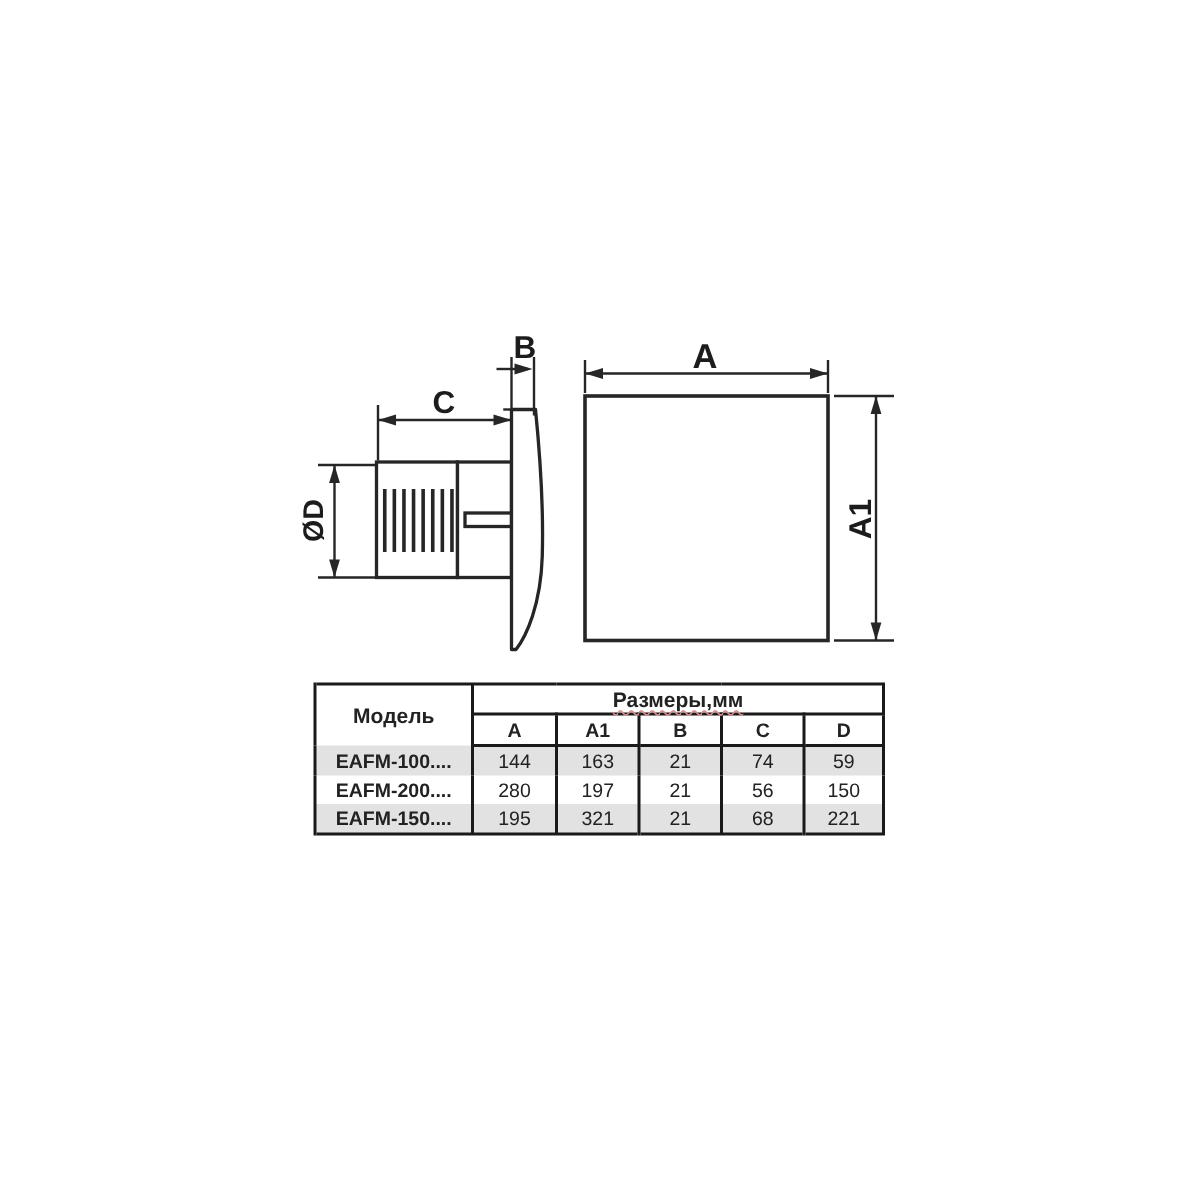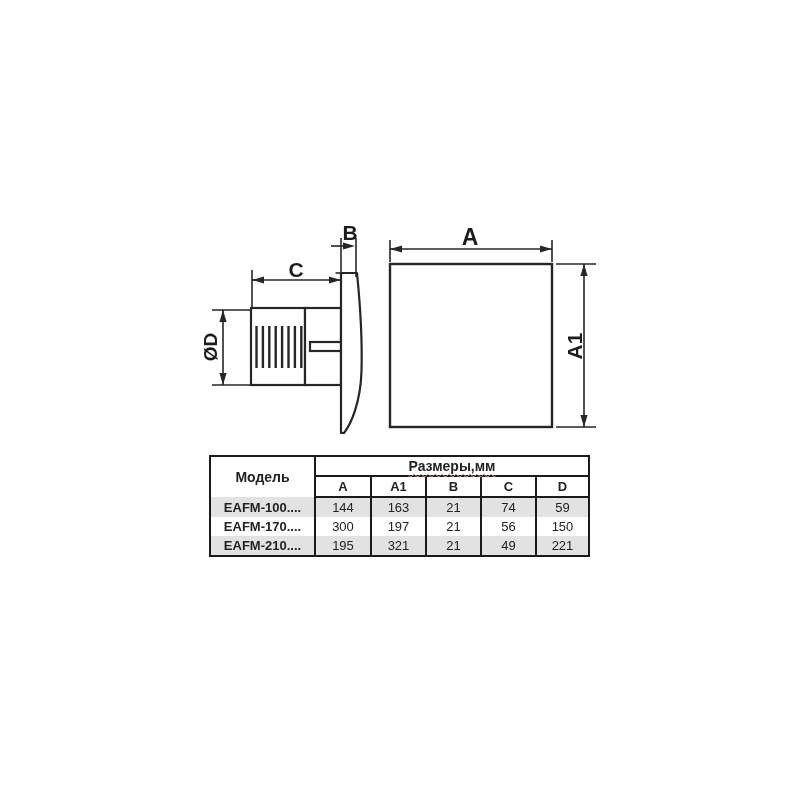--- a/index.html
+++ b/index.html
@@ -168,31 +168,31 @@
       <tbody>
         <tr class="alt">
           <td class="model">EAFM-100....</td>
           <td>144</td>
           <td>163</td>
           <td>21</td>
           <td>74</td>
           <td>59</td>
         </tr>
         <tr>
-          <td class="model">EAFM-170....</td>
-          <td>300</td>
+          <td class="model">EAFM-200....</td>
+          <td>280</td>
           <td>197</td>
           <td>21</td>
           <td>56</td>
           <td>150</td>
         </tr>
         <tr class="alt">
-          <td class="model">EAFM-210....</td>
+          <td class="model">EAFM-150....</td>
           <td>195</td>
           <td>321</td>
           <td>21</td>
-          <td>49</td>
+          <td>68</td>
           <td>221</td>
         </tr>
       </tbody>
     </table>
   </div>
 </div>
 
 </body></html>

